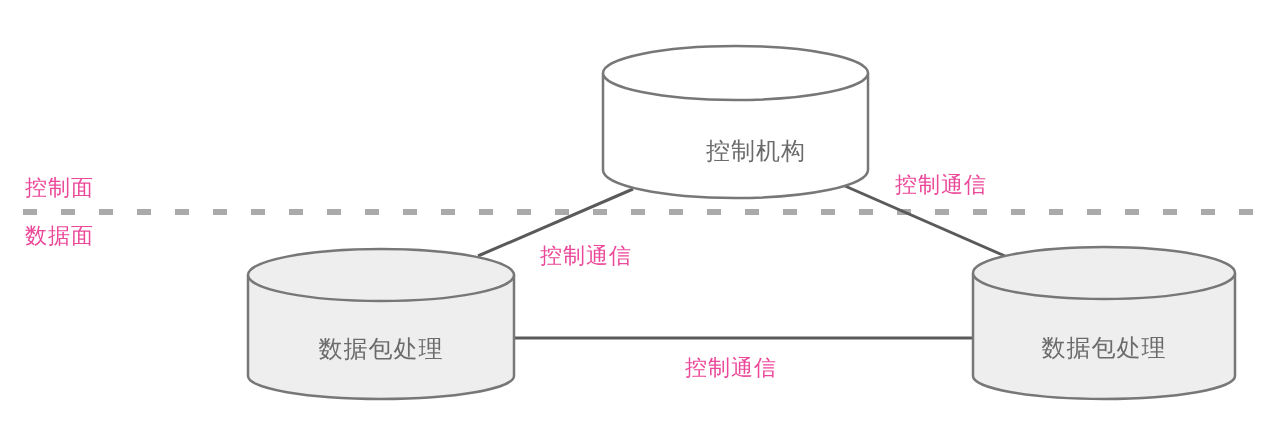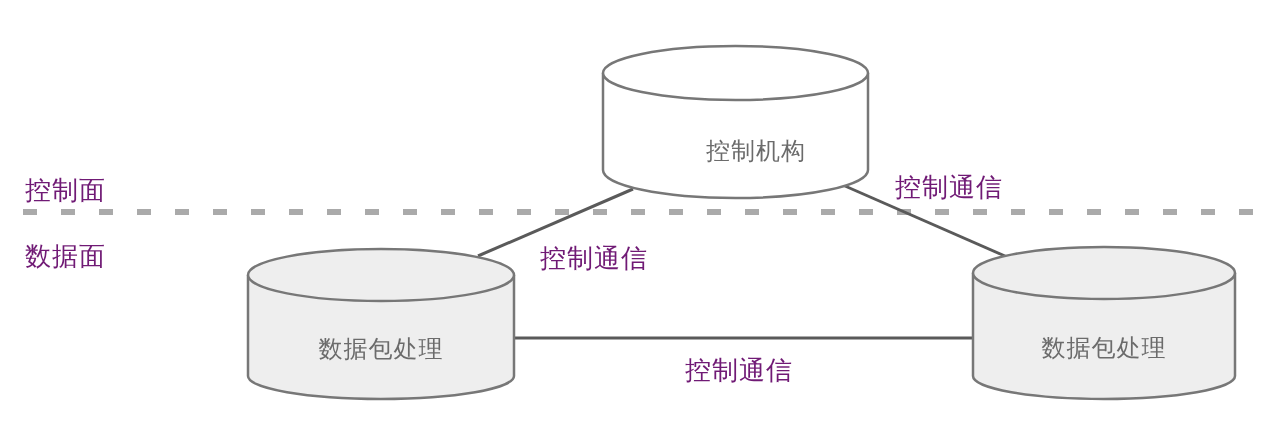--- a/index.html
+++ b/index.html
@@ -14,22 +14,22 @@
       overflow: hidden;
       font-family: "DejaVu Sans", "Liberation Sans", sans-serif;
     }
     #diagram {
       position: absolute;
       left: 0;
       top: 0;
     }
     .label {
       position: absolute;
-      font-size: 26px;
-      color: #701a75;
+      font-size: 22px;
+      color: #ec4899;
       white-space: nowrap;
       letter-spacing: 1px;
       line-height: 1;
       text-align: center;
     }
     .node-label {
       position: absolute;
       font-size: 24px;
       color: #6b6b6b;
       white-space: nowrap;
@@ -59,21 +59,21 @@
     <ellipse cx="381" cy="275" rx="133" ry="26" fill="#eeeeee" stroke="#777777" stroke-width="2.5"></ellipse>
   </g>
 
   <g>
     <path d="M973 273 L973 376 A131 23 0 0 0 1235 376 L1235 273" fill="#eeeeee" stroke="#777777" stroke-width="2.5"></path>
     <ellipse cx="1104" cy="273" rx="131" ry="26" fill="#eeeeee" stroke="#777777" stroke-width="2.5"></ellipse>
   </g>
 </svg>
 
 <div class="label" style="left:25px; top:177px;">控制面</div>
-<div class="label" style="left:25px; top:243px;">数据面</div>
+<div class="label" style="left:25px; top:225px;">数据面</div>
 
 <div class="node-label" style="left:756px; top:151px;">控制机构</div>
 <div class="node-label" style="left:381px; top:349px;">数据包处理</div>
 <div class="node-label" style="left:1104px; top:348px;">数据包处理</div>
 
 <div class="label" style="left:540px; top:245px;">控制通信</div>
 <div class="label" style="left:895px; top:174px;">控制通信</div>
 <div class="label" style="left:685px; top:357px;">控制通信</div>
 
 </body></html>

